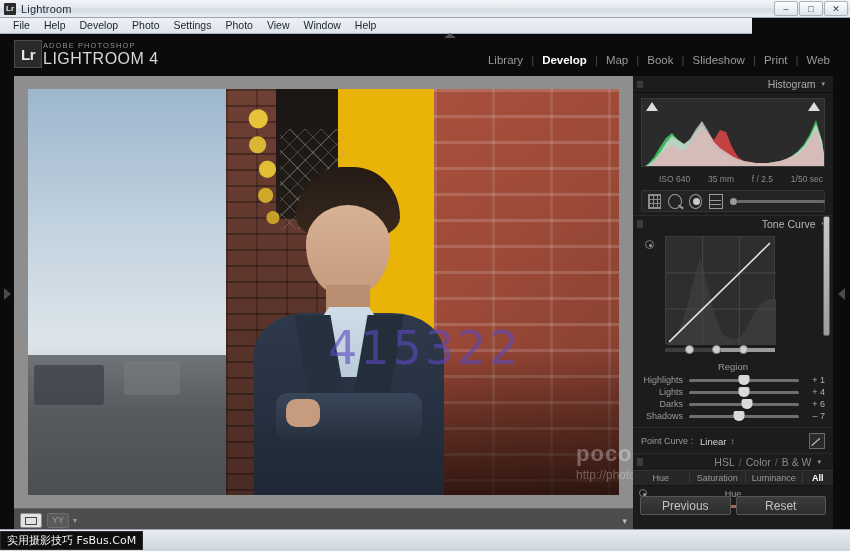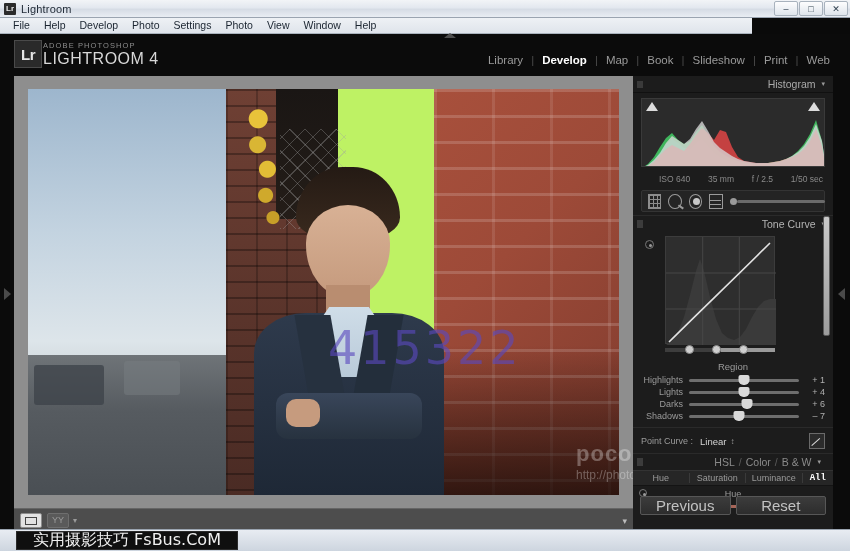--- a/index.html
+++ b/index.html
@@ -94,21 +94,21 @@
   }
 
   
   .canvas {
     position: absolute; left: 14px; top: 76px; width: 619px; height: 432px;
     background: #8e8e8e;
   }
   .photo {
     position: absolute; left: 14px; top: 13px; width: 591px; height: 406px;
     overflow: hidden;
-    background: #bef264;
+    background: #eab308;
   }
   .sky {
     position: absolute; left: 0; top: 0; width: 200px; height: 406px;
     background: linear-gradient(to bottom, #9db6cd 0%, #c3d3e0 35%, #dde5ea 62%, #b9bfc2 85%, #8d9294 100%);
   }
   .street {
     position: absolute; left: 0; bottom: 0; width: 200px; height: 140px;
     background: linear-gradient(to bottom, #6f7478 0%, #565b60 40%, #4a4f54 100%);
   }
   .street:before {
@@ -373,21 +373,21 @@
 
   .hsl-tabs {
     display: flex; height: 16px; background: #262626;
     border-top: 1px solid #333; border-bottom: 1px solid #141414;
     align-items: center;
   }
   .hsl-tab {
     flex: 1; text-align: center; color: #9a9a9a; font-size: 9px;
     border-right: 1px solid #3a3a3a;
   }
-  .hsl-tab:last-child { border-right: none; flex: .55; font-family: Liberation Mono, monospace; }
+  .hsl-tab:last-child { border-right: none; flex: .55; }
   .hsl-tab.active { color: #fff; font-weight: bold; }
 
   .hsl-sub { text-align: center; color: #9b9b9b; font-size: 9px; padding-top: 3px; position: relative; }
   .hsl-target {
     position: absolute; left: 6px; top: 3px; width: 8px; height: 8px;
     border: 1px solid #777; border-radius: 50%;
   }
   .hsl-target:after { content:''; position:absolute; left:2.5px; top:2.5px; width:3px; height:3px; background:#999; border-radius:50%; }
   .hsl-row { display: flex; align-items: center; padding: 2px 8px; }
   .hsl-row .slider-label { width: 44px; }
@@ -396,21 +396,21 @@
     background: linear-gradient(to right, #6b4a46, #b06a5c, #6b4a46);
   }
 
   .btn-row {
     position: absolute; left: 0; bottom: 16px; width: 200px;
     display: flex; gap: 5px; padding: 0 7px;
   }
   .lr-btn {
     flex: 1; height: 19px; background: linear-gradient(to bottom,#3c3c3c,#2d2d2d);
     border: 1px solid #575757; border-radius: 2px;
-    color: #c2c2c2; font-size: 15px;
+    color: #c2c2c2; font-size: 12px;
     display: flex; align-items: center; justify-content: center;
   }
 
   .panel-scrollbar {
     position: absolute; right: 3px; top: 140px; width: 7px; height: 120px;
     background: linear-gradient(to bottom,#c8c8c8,#9d9d9d);
     border: 1px solid #5a5a5a; border-radius: 2px;
   }
   .right-strip {
     position: absolute; left: 833px; top: 76px; width: 17px; height: 455px;
@@ -423,24 +423,24 @@
     border-right: 7px solid #4a4a4a;
   }
 
   
   .taskbar {
     position: absolute; left: 0; bottom: 0; width: 850px; height: 22px;
     background: linear-gradient(to bottom, #e8ecf2, #cdd5df);
     border-top: 1px solid #9aa4b0;
   }
   .task-item {
-    position: absolute; left: 16px; top: 1px; height: 19px;
+    position: absolute; left: 0; top: 1px; height: 19px;
     background: #0f0f0f; border: 1px solid #2a2a2a;
-    color: #f0f0f0; font-size: 16px;
-    display: flex; align-items: center; padding: 0 16px;
+    color: #f0f0f0; font-size: 11px;
+    display: flex; align-items: center; padding: 0 6px;
     font-family: "DejaVu Sans", sans-serif;
   }
 </style>
 </head>
 <body>
 
 <div class="app">
 
   <div class="titlebar">
     <div class="win-icon">Lr</div>

